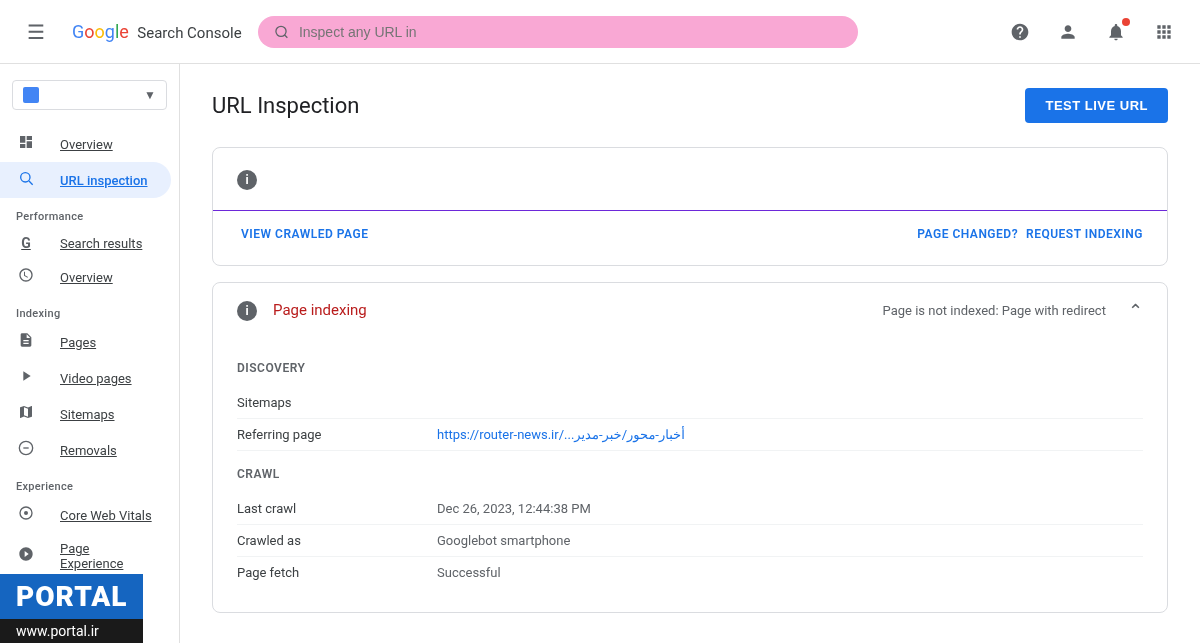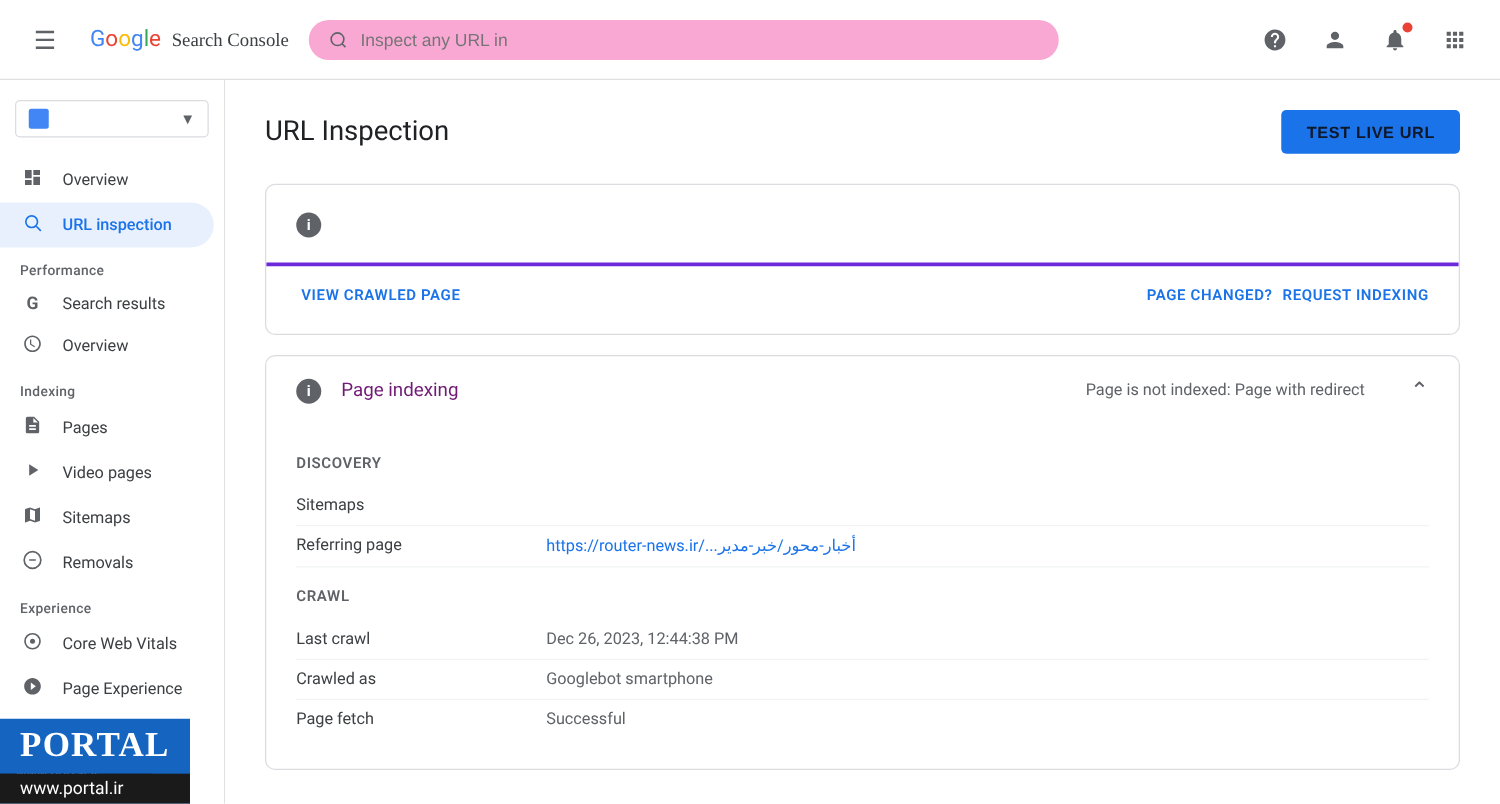--- a/index.html
+++ b/index.html
@@ -21,71 +21,71 @@
     
     .layout { display: flex; height: calc(100vh - 64px); }
 
     
     .sidebar { width: 180px; min-width: 180px; border-right: 1px solid #e0e0e0; overflow-y: auto; padding: 8px 0; background: #fff; }
     .property-selector { margin: 8px 12px 16px; display: flex; align-items: center; border: 1px solid #dadce0; border-radius: 4px; padding: 6px 10px; cursor: pointer; font-size: 13px; color: #3c4043; gap: 4px; }
     .property-selector .chevron { margin-left: auto; font-size: 12px; color: #5f6368; }
     .property-color { width: 16px; height: 16px; background: #4285f4; border-radius: 2px; flex-shrink: 0; }
     
     .nav-section-label { font-size: 11px; color: #5f6368; padding: 12px 16px 4px; font-weight: 500; letter-spacing: 0.3px; }
-    .nav-item { display: flex; align-items: center; gap: 14px; padding: 8px 16px; cursor: pointer; font-size: 13px; color: #3c4043; border-radius: 0 20px 20px 0; margin-right: 8px; }
+    .nav-item { display: flex; align-items: center; gap: 24px; padding: 8px 16px; cursor: pointer; font-size: 13px; color: #3c4043; border-radius: 0 20px 20px 0; margin-right: 8px; text-decoration: underline; }
     .nav-item.active { background: #e8f0fe; color: #1a73e8; font-weight: 500; }
     .nav-item .nav-icon { font-size: 16px; width: 20px; text-align: center; flex-shrink: 0; }
 
     
     .main { flex: 1; overflow-y: auto; padding: 24px 32px; background: #fff; }
     .page-header { display: flex; align-items: center; justify-content: space-between; margin-bottom: 24px; }
     .page-title { font-size: 22px; font-weight: 400; color: #202124; }
-    .test-live-btn { background: #1a73e8; color: #0f172a; border: none; padding: 10px 20px; font-size: 13px; font-weight: 600; letter-spacing: 0.5px; cursor: pointer; border-radius: 4px; }
+    .test-live-btn { background: #1a73e8; color: #ffffff; border: none; padding: 10px 20px; font-size: 13px; font-weight: 600; letter-spacing: 0.5px; cursor: pointer; border-radius: 4px; }
 
     
     .card { border: 1px solid #dadce0; border-radius: 8px; margin-bottom: 16px; overflow: hidden; }
     .card-header { display: flex; align-items: flex-start; padding: 20px 24px; gap: 16px; }
     .info-icon { width: 20px; height: 20px; border-radius: 50%; background: #5f6368; color: #fff; display: flex; align-items: center; justify-content: center; font-size: 12px; font-weight: 700; flex-shrink: 0; margin-top: 2px; }
     .card-title { font-size: 20px; font-weight: 400; color: #202124; margin-bottom: 6px; }
     .card-desc { font-size: 13px; color: #5f6368; line-height: 1.5; }
     .card-desc a { color: #1a73e8; text-decoration: none; }
-    .card-actions { display: flex; align-items: center; padding: 8px 24px 16px; gap: 24px; border-top: 3px solid #6d28d9; }
+    .card-actions { display: flex; align-items: center; padding: 8px 24px 16px; gap: 24px; border-top: 1px solid #6d28d9; }
     .card-action-btn { font-size: 12px; font-weight: 600; color: #1a73e8; letter-spacing: 0.5px; cursor: pointer; text-transform: uppercase; padding: 8px 4px; }
     .card-action-right { margin-left: auto; display: flex; align-items: center; gap: 8px; font-size: 12px; color: #5f6368; }
     .card-action-right span { font-weight: 600; color: #1a73e8; letter-spacing: 0.5px; cursor: pointer; text-transform: uppercase; }
 
     
     .indexing-card { border: 1px solid #dadce0; border-radius: 8px; }
     .indexing-header { display: flex; align-items: center; padding: 16px 24px; gap: 16px; cursor: pointer; }
-    .indexing-header-title { font-size: 15px; color: #701a75; font-weight: 400; }
-    .indexing-header-status { margin-left: auto; font-size: 13px; color: #5f6368; margin-right: 20px; }
+    .indexing-header-title { font-size: 15px; color: #b91c1c; font-weight: 400; }
+    .indexing-header-status { margin-left: auto; font-size: 13px; color: #5f6368; margin-right: 6px; }
     .chevron-up { font-size: 18px; color: #5f6368; }
     .indexing-body { padding: 8px 24px 24px; }
     
     .section-title { font-size: 12px; font-weight: 600; color: #5f6368; letter-spacing: 0.5px; margin: 16px 0 12px; text-transform: uppercase; }
     .detail-row { display: flex; padding: 8px 0; border-bottom: 1px solid #f1f3f4; font-size: 13px; }
     .detail-row:last-child { border-bottom: none; }
     .detail-label { width: 200px; min-width: 200px; color: #3c4043; font-weight: 400; }
     .detail-value { color: #5f6368; flex: 1; display: flex; align-items: flex-start; gap: 8px; }
     .detail-value a { color: #1a73e8; text-decoration: none; word-break: break-all; }
 
     
     .watermark { position: fixed; bottom: 0; left: 0; z-index: 999; pointer-events: none; }
-    .watermark-top { background: #1565c0; color: #fff; font-size: 28px; font-weight: 900; padding: 6px 16px; letter-spacing: 1px; font-family: Liberation Serif, serif; }
+    .watermark-top { background: #1565c0; color: #fff; font-size: 28px; font-weight: 900; padding: 6px 16px; letter-spacing: 1px; }
     .watermark-bottom { background: #1a1a1a; color: #fff; font-size: 14px; padding: 4px 16px; }
   </style>
 </head>
 <body>
 
 <div class="topbar">
   <div class="icon-btn" style="font-size:20px; color:#5f6368;">☰</div>
   <div class="topbar-logo">
     <span>
       <span class="logo-g-blue">G</span><span class="logo-g-red">o</span><span class="logo-g-yellow">o</span><span class="logo-g-blue">g</span><span class="logo-g-green">l</span><span class="logo-g-red">e</span>
-      <span style="font-size:15px; color:#3c4043; font-weight:400; margin-left:4px;font-family:Liberation Serif, serif;">Search Console</span>
+      <span style="font-size:15px; color:#3c4043; font-weight:400; margin-left:4px;">Search Console</span>
     </span>
   </div>
   <div class="search-bar">
     <svg width="16" height="16" viewBox="0 0 24 24" fill="none" stroke="#5f6368" stroke-width="2">
         <circle cx="11" cy="11" r="8"></circle>
         <line x1="21" y1="21" x2="16.65" y2="16.65"></line>
       </svg>
     <input type="text" placeholder="Inspect any URL in" style="">
   </div>
   <div class="topbar-icons">

